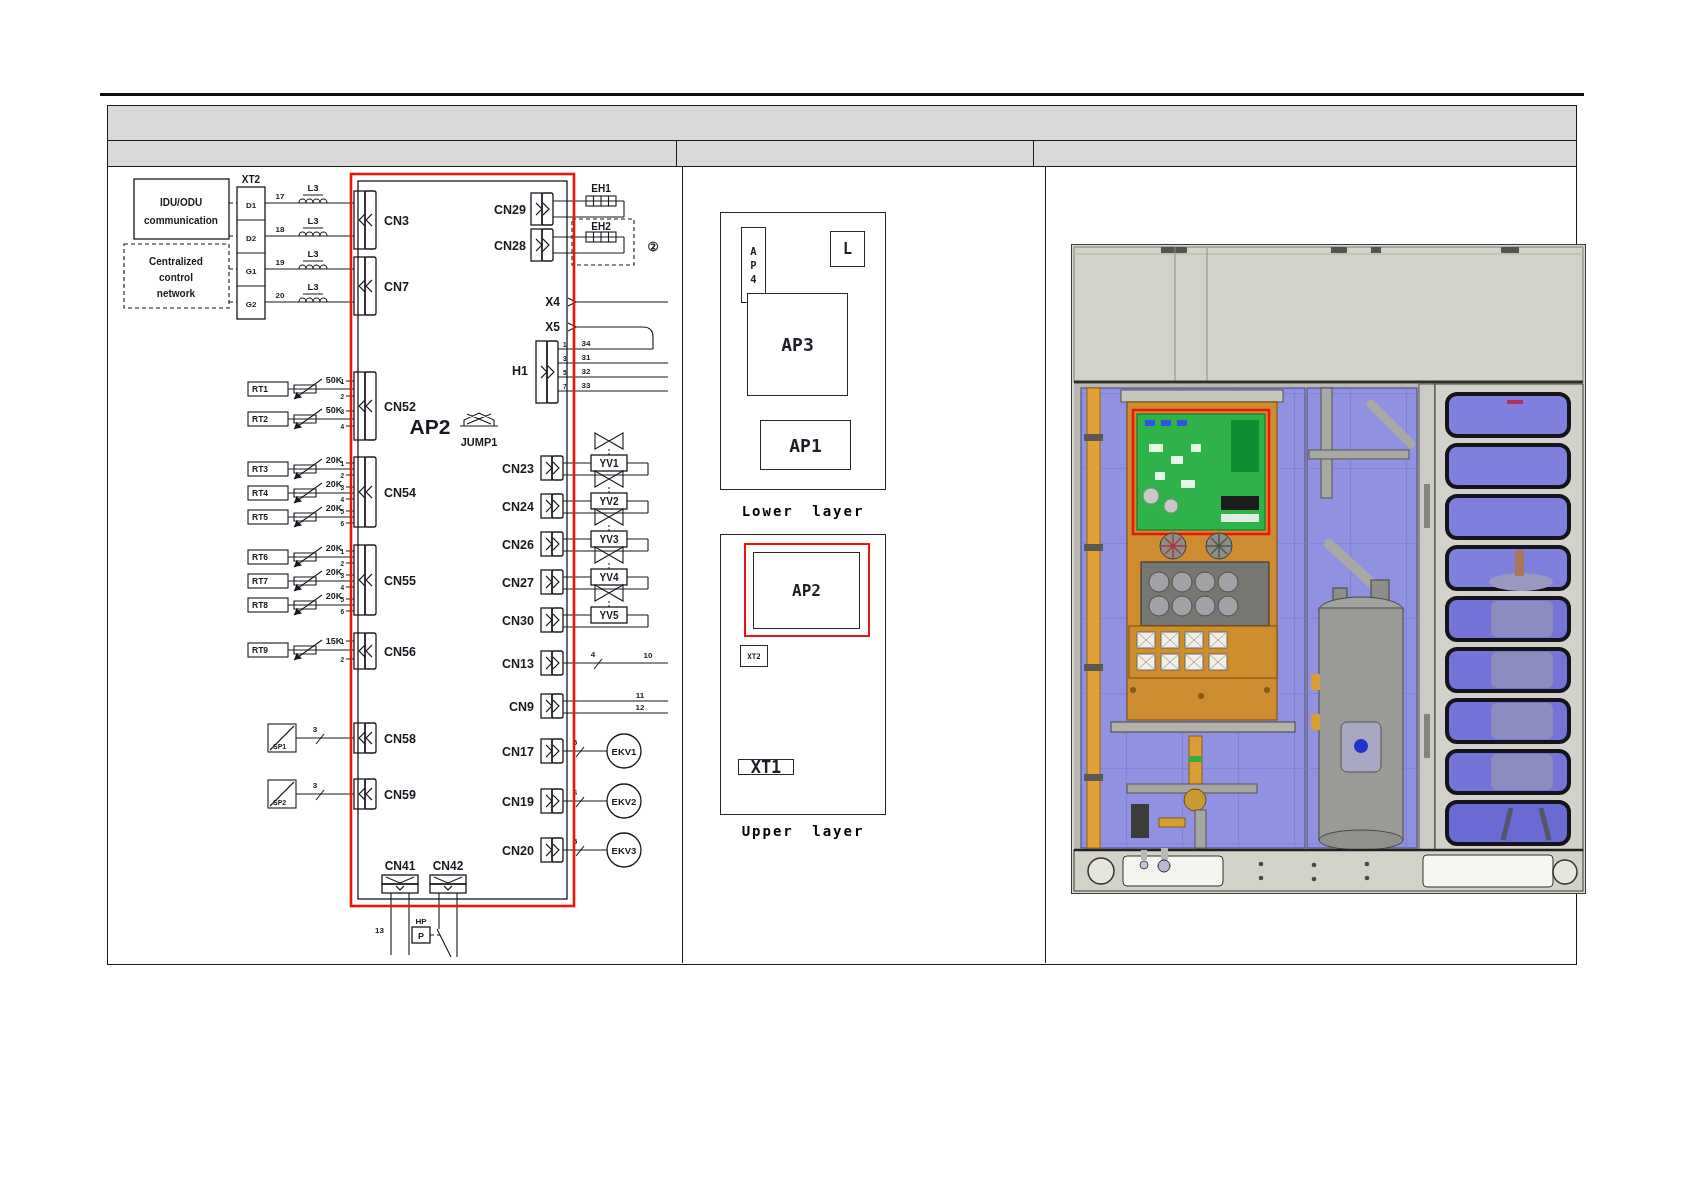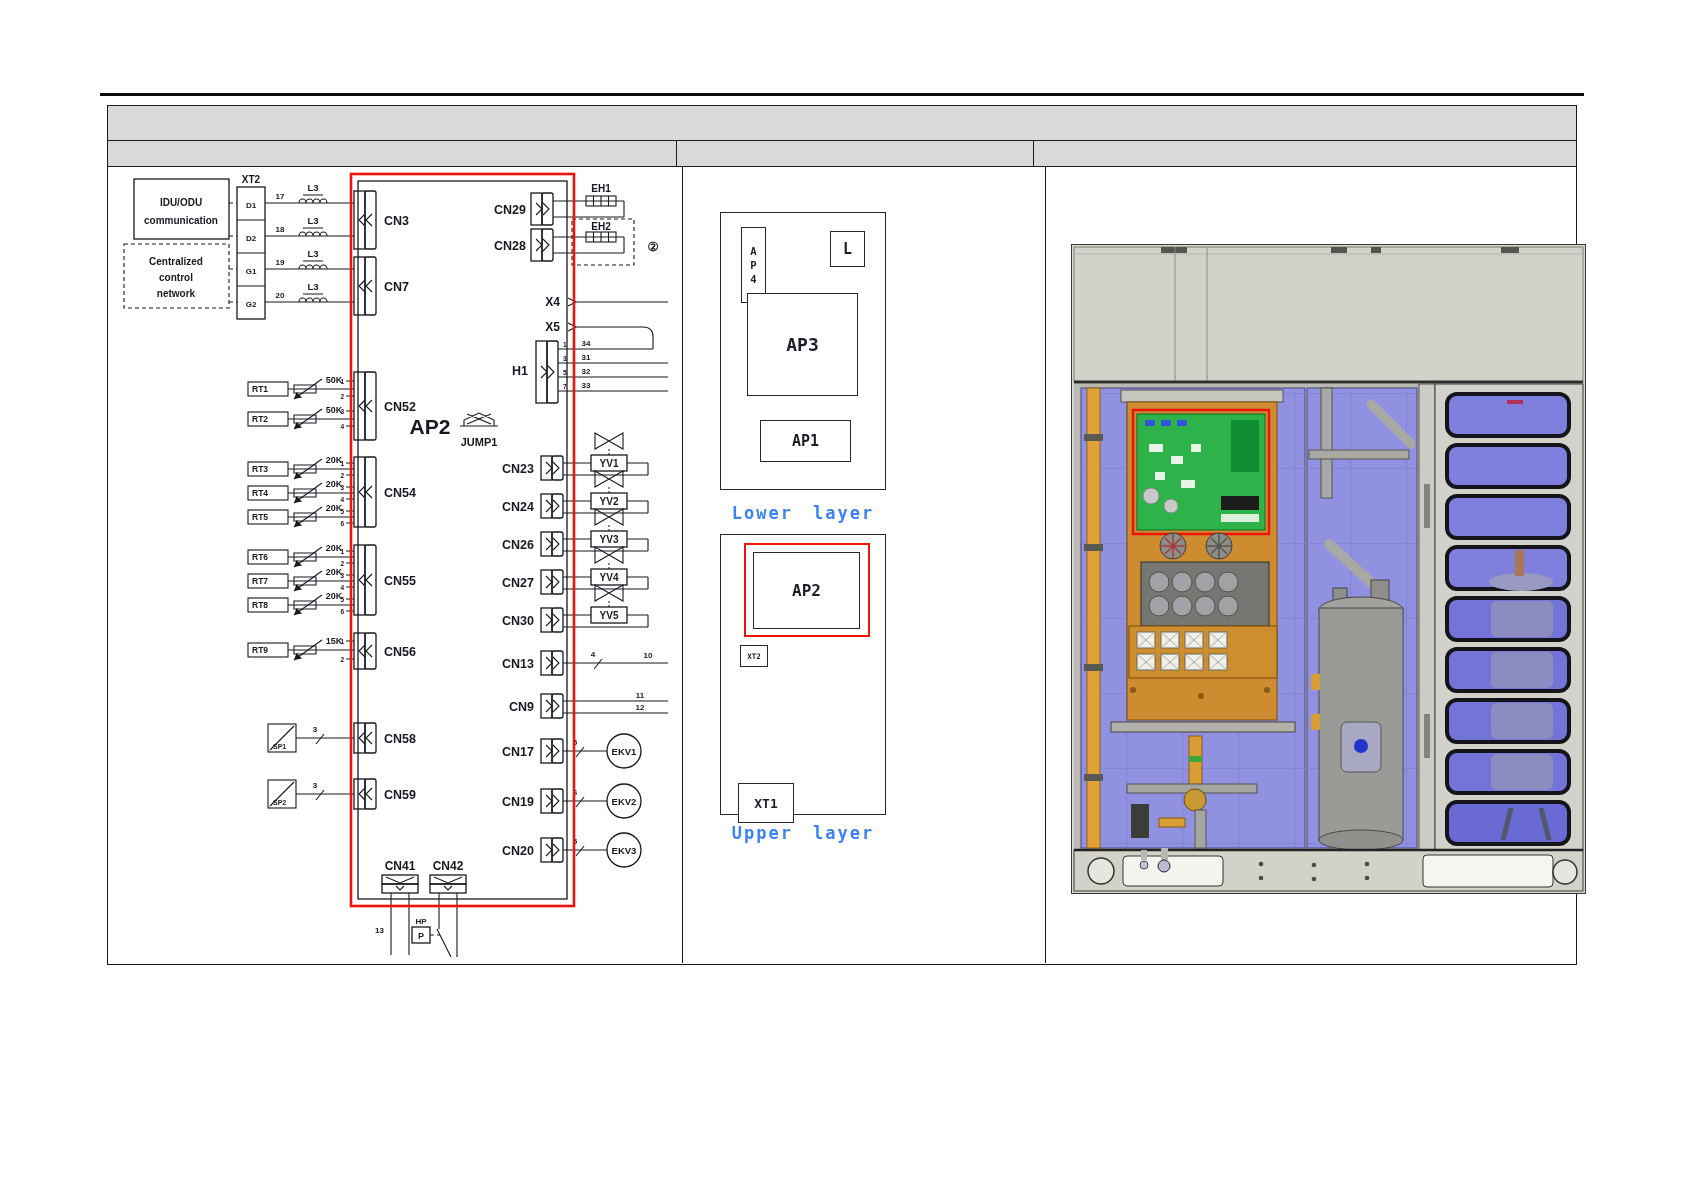--- a/index.html
+++ b/index.html
@@ -23,21 +23,21 @@
   .red{stroke:#ee1409;stroke-width:2.6;fill:none;}
   .t21{font-size:21px;}.t13{font-size:12.5px;}.t12{font-size:12px;}.t11{font-size:11px;}
   .t10{font-size:10px;}.t95{font-size:9.5px;}.t9{font-size:9px;}.t85{font-size:8.5px;}
   .t8{font-size:8px;}.t7{font-size:7px;}.t6{font-size:6.5px;}
   
   .lay-box{position:absolute;border:1.6px solid #26262c;background:#fff;box-sizing:border-box;
            display:flex;align-items:center;justify-content:center;
            font-family:"DejaVu Sans Mono",monospace;font-weight:bold;color:#1e1e28;}
   .lay-red{position:absolute;border:2.6px solid #ee1409;box-sizing:border-box;background:#fff;}
   .cap{position:absolute;text-align:center;font-family:"DejaVu Sans Mono",monospace;
-       font-weight:bold;font-size:17px;letter-spacing:2px;word-spacing:8px;color:#3b82f6;}
+       font-weight:bold;font-size:14px;letter-spacing:2px;word-spacing:8px;color:#000000;}
   .ap4col{flex-direction:column;line-height:1.35;font-size:10.5px;}
 </style>
 </head>
 <body>
 
 <div class="page">
   <div class="toprule"></div>
 
   <div class="tbl">
     <div class="hrow1"></div>
@@ -405,29 +405,29 @@
       </div>
 
       <div class="c2">
         <div class="lay-box" style="left:37px;top:45px;width:166px;height:278px;"></div>
         <div class="lay-box ap4col" style="left:58px;top:60px;width:25px;height:76px;display:flex;">
           <div>A</div>
           <div>P</div>
           <div>4</div>
         </div>
         <div class="lay-box" style="left:147px;top:64px;width:35px;height:36px;font-size:15px;">L</div>
-        <div class="lay-box" style="left:64px;top:126px;width:111px;height:103px;font-size:18px;">AP3</div>
-        <div class="lay-box" style="left:77px;top:253px;width:91px;height:42px;font-size:15px;">AP1</div>
+        <div class="lay-box" style="left:64px;top:126px;width:101px;height:103px;font-size:18px;">AP3</div>
+        <div class="lay-box" style="left:77px;top:253px;width:91px;height:50px;font-size:18px;">AP1</div>
         <div class="cap" style="left:20px;top:336px;width:200px;">Lower layer</div>
 
         <div class="lay-box" style="left:37px;top:367px;width:166px;height:281px;"></div>
         <div class="lay-red" style="left:61px;top:376px;width:126px;height:94px;"></div>
         <div class="lay-box" style="left:70px;top:385px;width:107px;height:77px;font-size:16px;">AP2</div>
         <div class="lay-box" style="left:57px;top:478px;width:28px;height:22px;font-size:7.5px;">XT2</div>
-        <div class="lay-box" style="left:55px;top:616px;width:56px;height:40px;font-size:13px;">XT1</div>
+        <div class="lay-box" style="left:55px;top:592px;width:56px;height:16px;font-size:17px;">XT1</div>
         <div class="cap" style="left:20px;top:656px;width:200px;text-align:center;">Upper layer</div>
       </div>
 
       <div class="c3">
         <svg width="515" height="650" viewBox="0 0 515 650" style="position:absolute;left:25px;top:77px;">
           <defs>
             <pattern id="gridB" width="56" height="75" patternUnits="userSpaceOnUse">
               <path d="M56,0 V75 M0,75 H56" stroke="#7777d0" stroke-width="1.2" fill="none"></path>
             </pattern>
           </defs>

